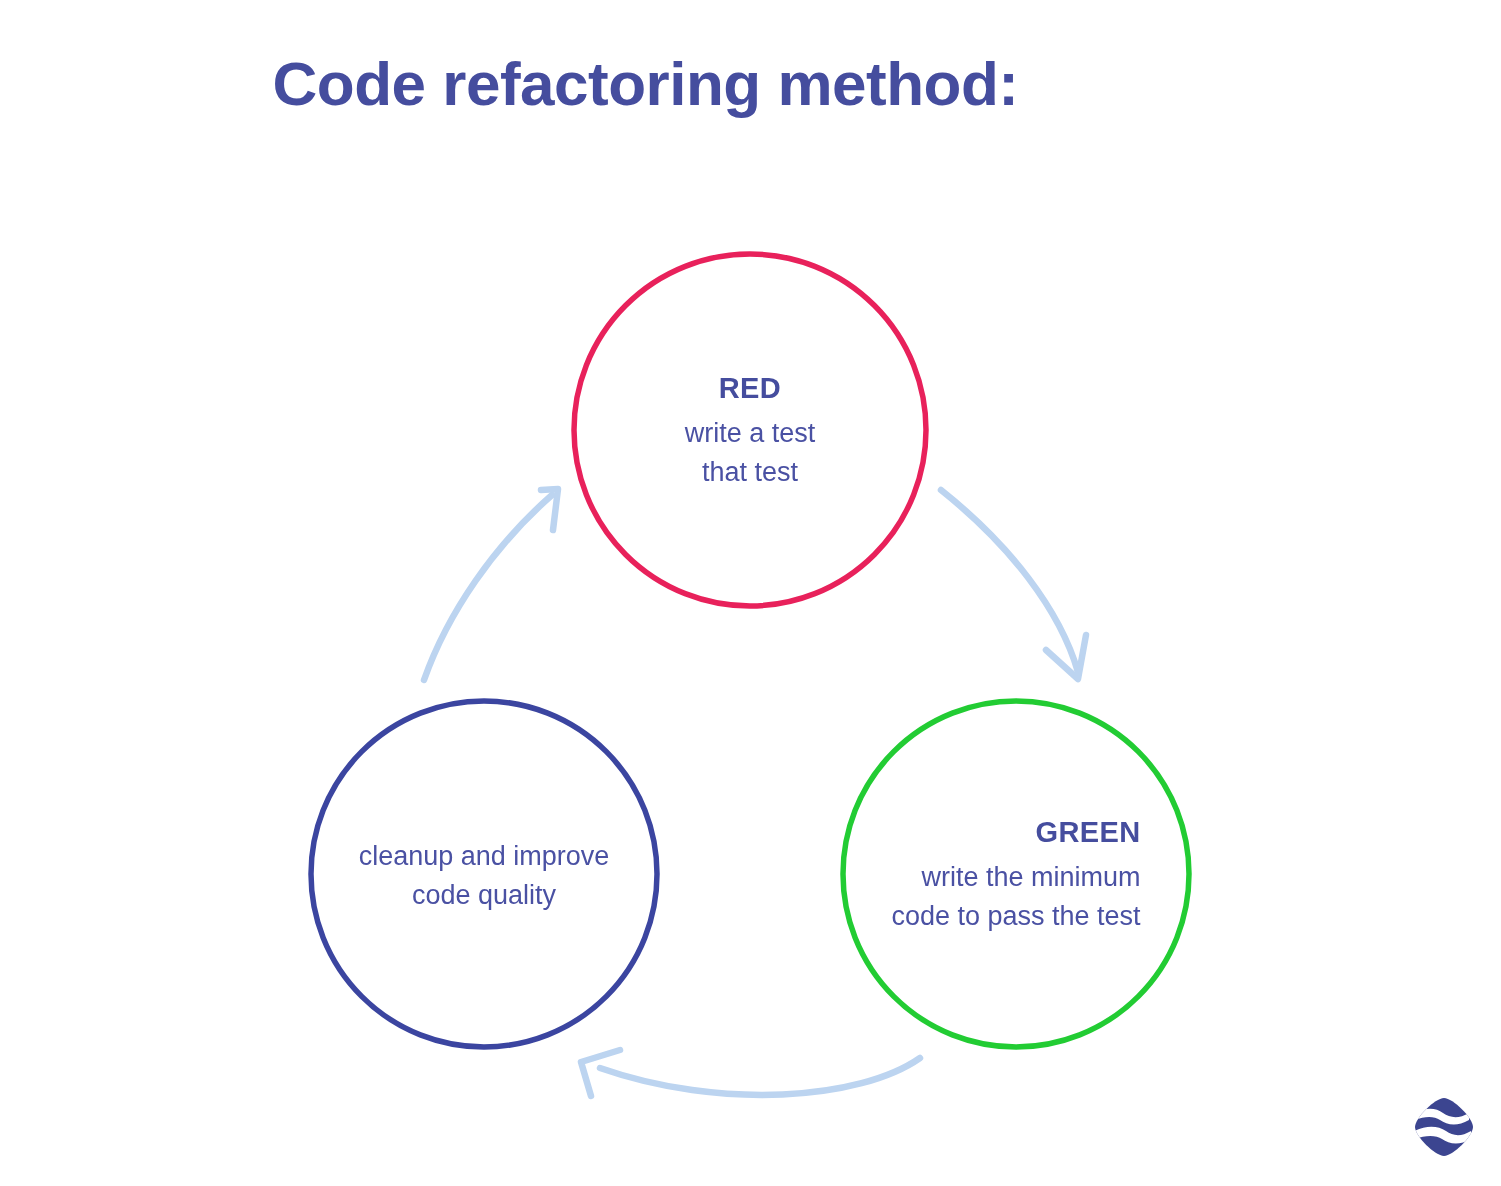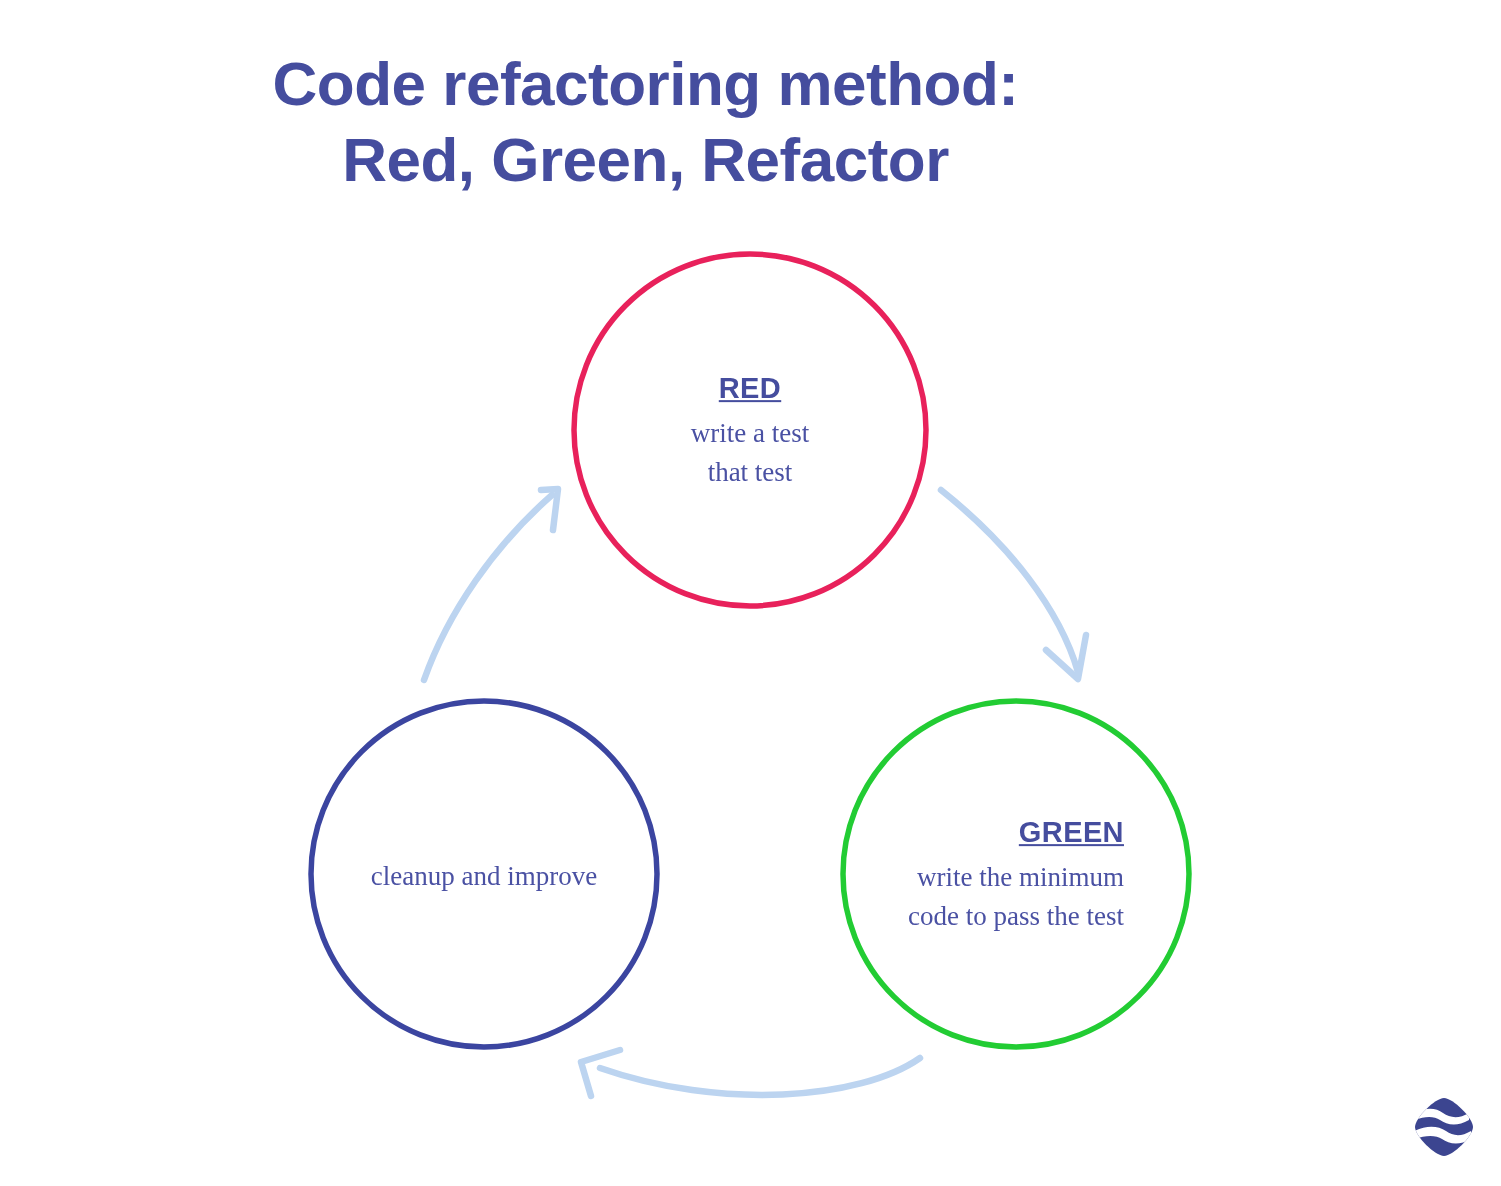--- a/index.html
+++ b/index.html
@@ -52,30 +52,28 @@
     transform: translate(-50%, -50%);
     pointer-events: none;
   }
   .node-title {
     display: block;
     font-size: 29px;
     font-weight: bold;
     letter-spacing: 0.4px;
     margin-bottom: 9px;
     color: #454D9E;
-    text-decoration: underline;
   }
   .node-desc {
     display: block;
     font-size: 27px;
     font-weight: 400;
     line-height: 1.44;
     color: #4A51A3;
     white-space: nowrap;
-    font-family: Liberation Serif, serif;
   }
 
   #node-red-text  { left: 750px; top: 432px; }
   #node-green-text{ left: 1016px; top: 876px; text-align: right; }
   #node-refac-text{ left: 484px;  top: 876px; }
 
   
   #logo {
     position: absolute;
     left: 1413px;
@@ -84,21 +82,20 @@
     height: 62px;
   }
 </style>
 </head>
 <body>
 
 <div id="canvas">
 
   <div class="title-block">
     <span class="title-line">Code refactoring method:</span>
-    <span class="title-line">Red, Green, Refactor</span>
   </div>
 
   <svg id="diagram" viewBox="0 0 1501 1186" xmlns="http://www.w3.org/2000/svg">
 
     <g>
       <path d="M 941,490 C 1010,545 1060,610 1078,672" fill="none" stroke="#BCD4F0" stroke-width="6.5" stroke-linecap="round"></path>
       <path d="M 1046,650 L 1078,679 L 1086,635" fill="none" stroke="#BCD4F0" stroke-width="6.5" stroke-linecap="round" stroke-linejoin="round"></path>
     </g>
 
     <g>
@@ -125,20 +122,21 @@
   </div>
 
   <div class="node-text" id="node-green-text">
     <span class="node-title">GREEN</span>
     <span class="node-desc">write the minimum</span>
     <span class="node-desc">code to pass the test</span>
   </div>
 
   <div class="node-text" id="node-refac-text">
     <span class="node-desc">cleanup and improve</span>
+    <span class="node-desc">code quality</span>
   </div>
 
   <svg id="logo" viewBox="0 0 62 62" xmlns="http://www.w3.org/2000/svg">
     <defs>
       <clipPath id="logoClip">
         <path d="M31 2 C40 2 60 22 60 31 C60 40 40 60 31 60 C22 60 2 40 2 31 C2 22 22 2 31 2 Z"></path>
       </clipPath>
     </defs>
     <g clip-path="url(#logoClip)">
       <rect x="0" y="0" width="62" height="62" fill="#3C4590"></rect>

